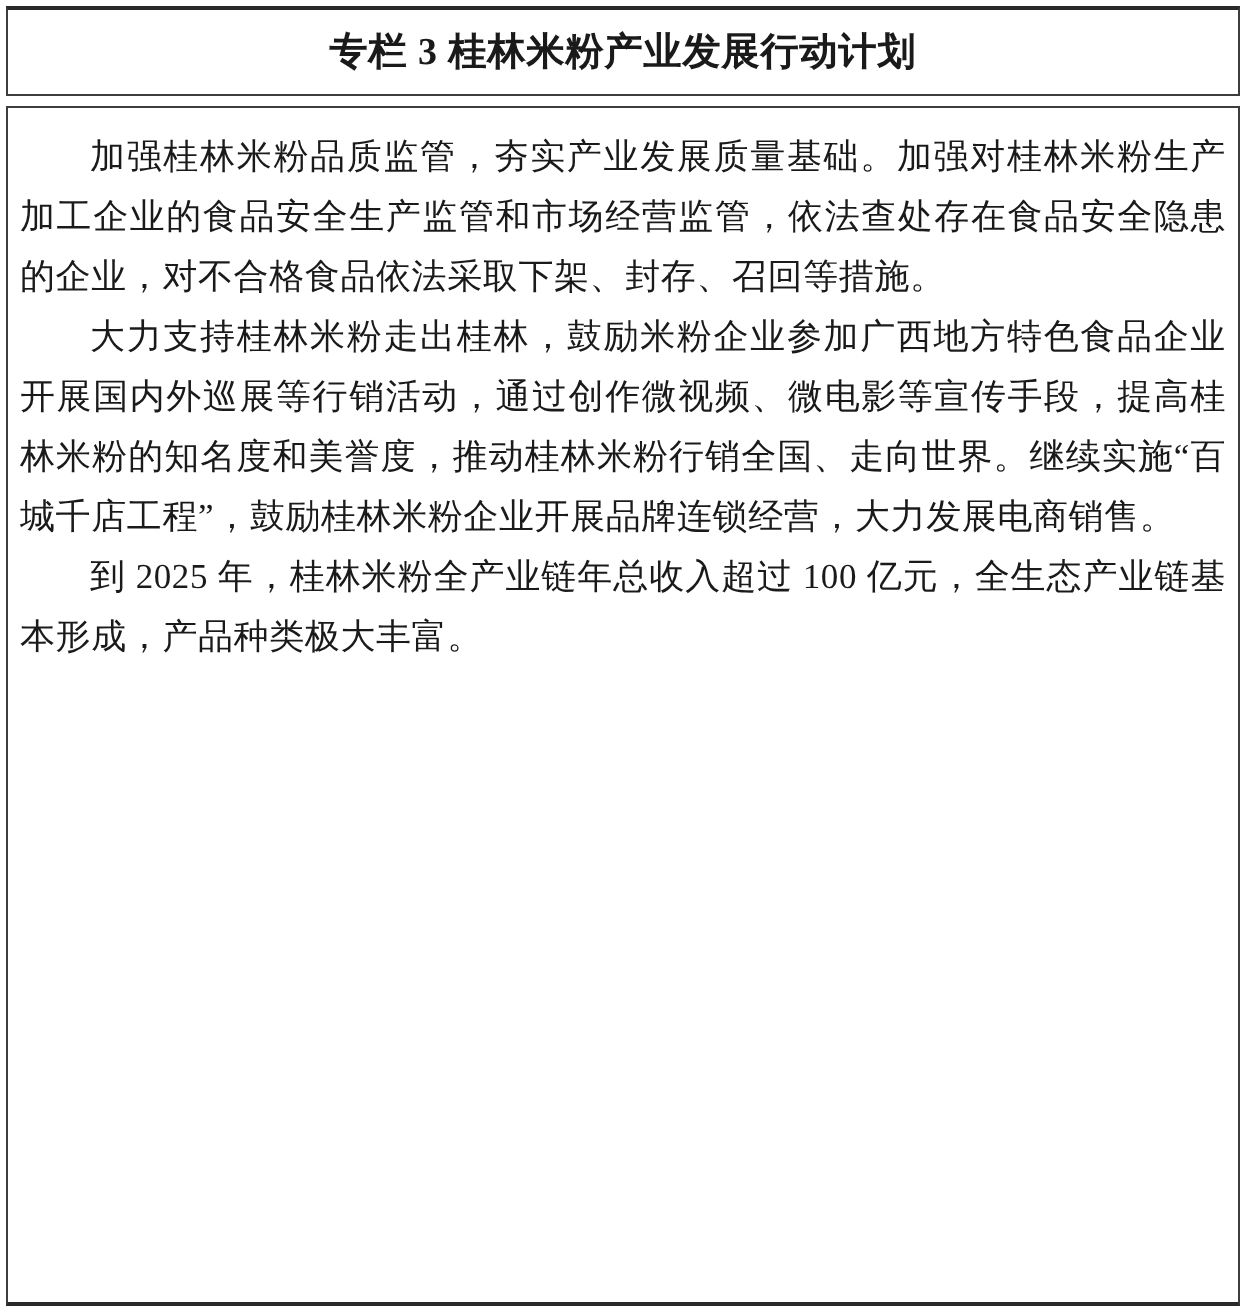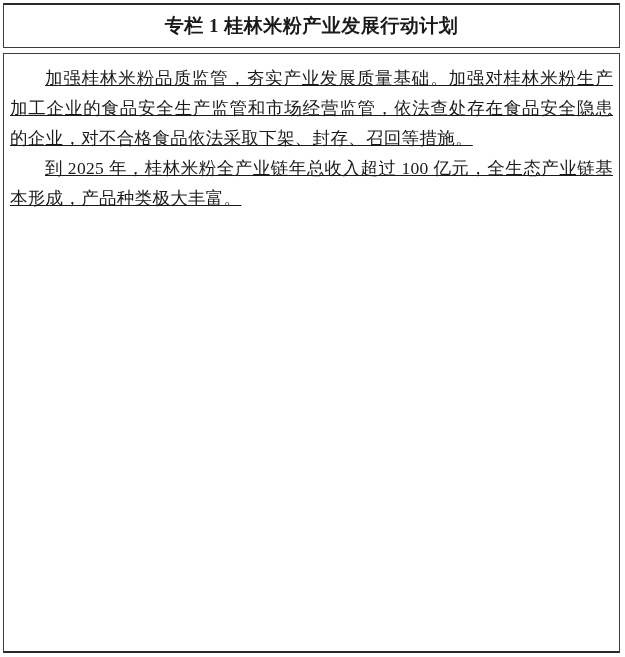--- a/index.html
+++ b/index.html
@@ -43,39 +43,39 @@
     left: 3px;
     top: 53px;
     width: 617px;
     height: 600px;
     box-sizing: border-box;
     border: 1px solid #3d3d3d;
     border-bottom: 2px solid #2a2a2a;
     background: #ffffff;
     padding: 9px 6px 0 6px;
     overflow: hidden;
-    text-decoration: underline;
   }
   .body-box p {
     margin: 0;
     font-size: 17.5px;
     line-height: 30px;
     text-align: justify;
     text-justify: inter-ideograph;
     text-indent: 2em;
     letter-spacing: 0.3px;
   }
 </style>
 </head>
 <body>
 
 <div class="page">
 
   <div class="title-box">
-    <span class="title-text">专栏 1 桂林米粉产业发展行动计划</span>
+    <span class="title-text">专栏 3 桂林米粉产业发展行动计划</span>
   </div>
 
   <div class="body-box">
     <p>加强桂林米粉品质监管，夯实产业发展质量基础。加强对桂林米粉生产加工企业的食品安全生产监管和市场经营监管，依法查处存在食品安全隐患的企业，对不合格食品依法采取下架、封存、召回等措施。</p>
+    <p>大力支持桂林米粉走出桂林，鼓励米粉企业参加广西地方特色食品企业开展国内外巡展等行销活动，通过创作微视频、微电影等宣传手段，提高桂林米粉的知名度和美誉度，推动桂林米粉行销全国、走向世界。继续实施“百城千店工程”，鼓励桂林米粉企业开展品牌连锁经营，大力发展电商销售。</p>
     <p>到 2025 年，桂林米粉全产业链年总收入超过 100 亿元，全生态产业链基本形成，产品种类极大丰富。</p>
   </div>
 
 </div>
 
 </body></html>

